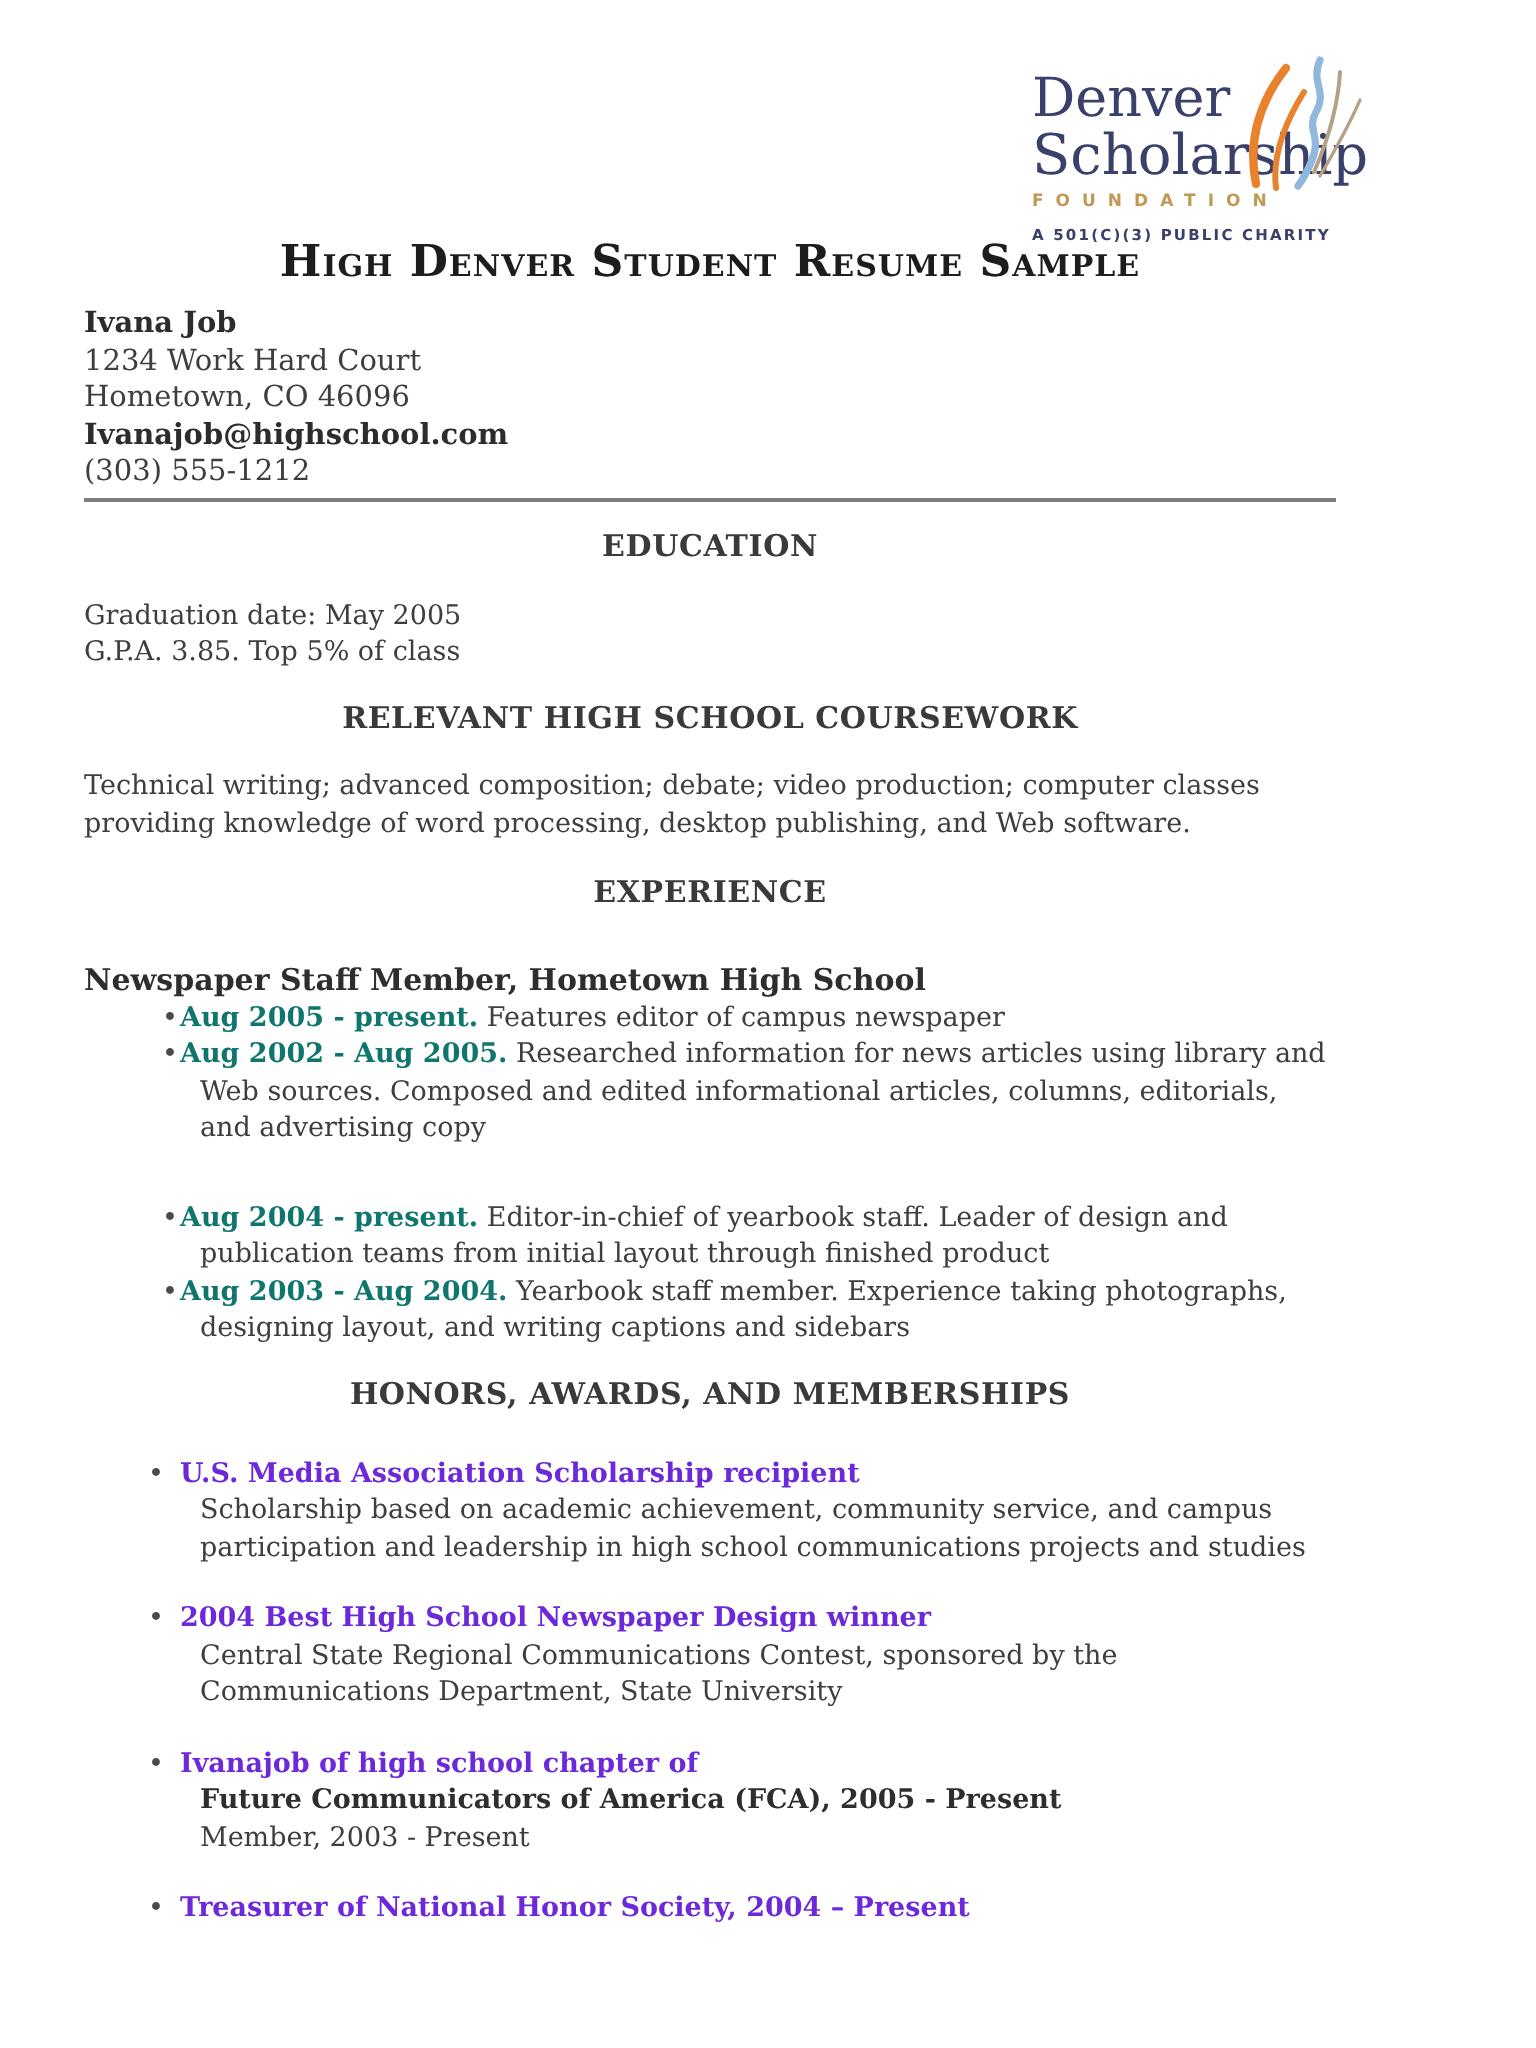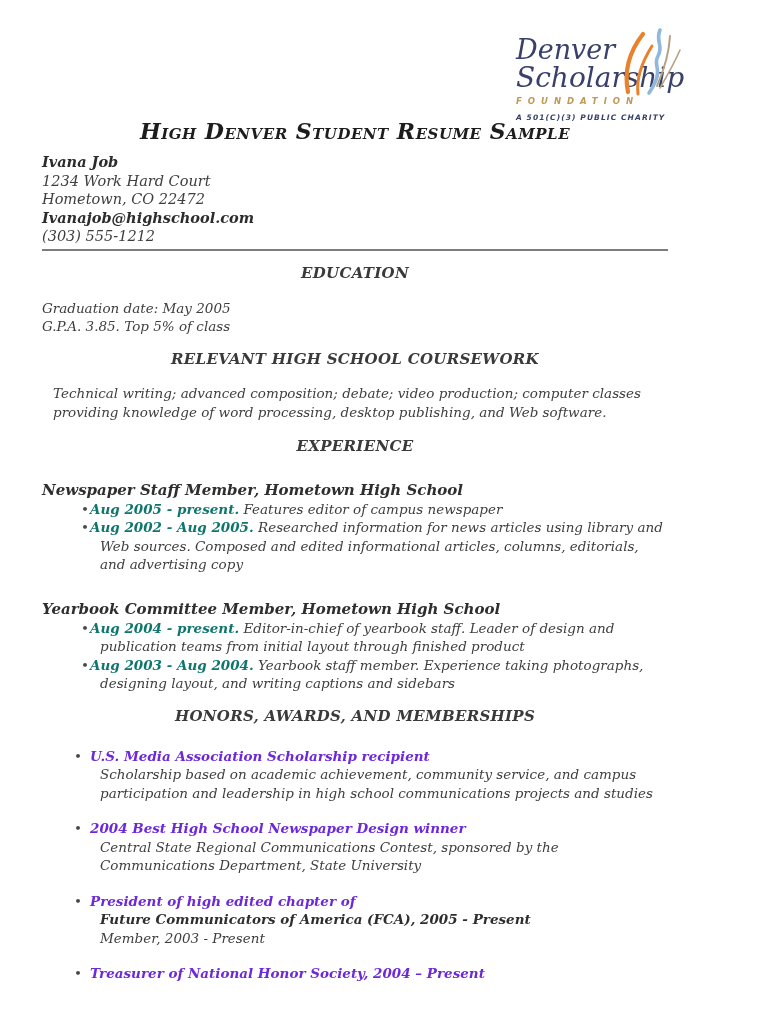--- a/index.html
+++ b/index.html
@@ -2,21 +2,20 @@
 <html><head>
 <meta charset="utf-8">
 <style>
   * { margin:0; padding:0; box-sizing:border-box; }
   html,body { background:#ffffff; }
   .page {
     width:710px; height:1024px; position:relative; overflow:hidden;
     background:#ffffff;
     font-family:"DejaVu Serif", serif;
     color:#3e3e3e;
-    font-style:italic;
   }
   .content { padding:0 42px; }
 
   
   .logo { position:absolute; top:36px; right:22px; width:172px; }
   .logo-flame { position:absolute; top:-10px; right:4px; }
   .logo-denver { font-size:27px; line-height:1; color:#39406a; }
   .logo-scholarship { font-size:28px; line-height:1; color:#39406a; margin-top:1px; }
   .logo-foundation {
     font-family:"DejaVu Sans", sans-serif; font-weight:bold;
@@ -41,21 +40,21 @@
   .sec-heading {
     text-align:center; font-weight:bold; font-size:15px; line-height:18px;
     color:#3a3a3a; letter-spacing:0.3px;
   }
   .h-education   { margin-top:13px; }
   .h-coursework  { margin-top:14px; }
   .h-experience  { margin-top:14px; }
   .h-honors      { margin-top:14px; }
 
   .edu-lines { margin-top:17px; font-size:13.5px; line-height:18.5px; }
-  .paragraph { margin-top:16px; font-size:13.5px; line-height:19.5px;margin-left:11px; }
+  .paragraph { margin-top:16px; font-size:13.5px; line-height:19.5px; }
 
   .job { margin-top:26px; }
   .job:first-of-type { margin-top:18px; }
   .job-title { font-weight:bold; font-size:15px; line-height:18px; color:#2e2e2e; }
   ul.bullets { list-style:none; padding-left:34px; margin-top:1px; }
   ul.bullets li {
     position:relative; padding-left:24px; text-indent:-10px;
     font-size:13.5px; line-height:18.5px;
   }
   .bdot { position:absolute; left:5px; top:0; text-indent:0; color:#4a4a4a; }
@@ -89,21 +88,21 @@
     <div class="logo-charity">A 501(C)(3) PUBLIC CHARITY</div>
   </div>
 
   <div class="content">
 
     <div class="title">High Denver Student Resume Sample</div>
 
     <div class="contact">
       <div class="bold">Ivana Job</div>
       <div>1234 Work Hard Court</div>
-      <div>Hometown, CO 22472</div>
+      <div>Hometown, CO 46096</div>
       <div class="bold">Ivanajob@highschool.com</div>
       <div>(303) 555-1212</div>
     </div>
 
     <hr class="rule">
 
     <div class="sec-heading h-education">EDUCATION</div>
     <div class="edu-lines">
       <div>Graduation date: May 2005</div>
       <div>G.P.A. 3.85. Top 5% of class</div>
@@ -116,21 +115,20 @@
 
     <div class="job">
       <div class="job-title">Newspaper Staff Member, Hometown High School</div>
       <ul class="bullets">
         <li><span class="bdot">•</span><span class="period">Aug 2005 - present.</span> <span>Features editor of campus newspaper</span></li>
         <li><span class="bdot">•</span><span class="period">Aug 2002 - Aug 2005.</span> <span>Researched information for news articles using library and Web sources. Composed and edited informational articles, columns, editorials, and advertising copy</span></li>
       </ul>
     </div>
 
     <div class="job">
-      <div class="job-title">Yearbook Committee Member, Hometown High School</div>
       <ul class="bullets">
         <li><span class="bdot">•</span><span class="period">Aug 2004 - present.</span> <span>Editor-in-chief of yearbook staff. Leader of design and publication teams from initial layout through finished product</span></li>
         <li><span class="bdot">•</span><span class="period">Aug 2003 - Aug 2004.</span> <span>Yearbook staff member. Experience taking photographs, designing layout, and writing captions and sidebars</span></li>
       </ul>
     </div>
 
     <div class="sec-heading h-honors">HONORS, AWARDS, AND MEMBERSHIPS</div>
 
     <ul class="honors">
       <li class="honor-1">
@@ -138,21 +136,21 @@
         <div class="h-title">U.S. Media Association Scholarship recipient</div>
         <div class="h-desc">Scholarship based on academic achievement, community service, and campus participation and leadership in high school communications projects and studies</div>
       </li>
       <li class="honor-2">
         <span class="bdot">•</span>
         <div class="h-title">2004 Best High School Newspaper Design winner</div>
         <div class="h-desc">Central State Regional Communications Contest, sponsored by the Communications Department, State University</div>
       </li>
       <li class="honor-3">
         <span class="bdot">•</span>
-        <div class="h-title">President of high edited chapter of</div>
+        <div class="h-title">Ivanajob of high school chapter of</div>
         <div class="h-title2">Future Communicators of America (FCA), 2005 - Present</div>
         <div class="h-desc">Member, 2003 - Present</div>
       </li>
       <li class="honor-4">
         <span class="bdot">•</span>
         <div class="h-title">Treasurer of National Honor Society, 2004 – Present</div>
       </li>
     </ul>
 
   </div>

